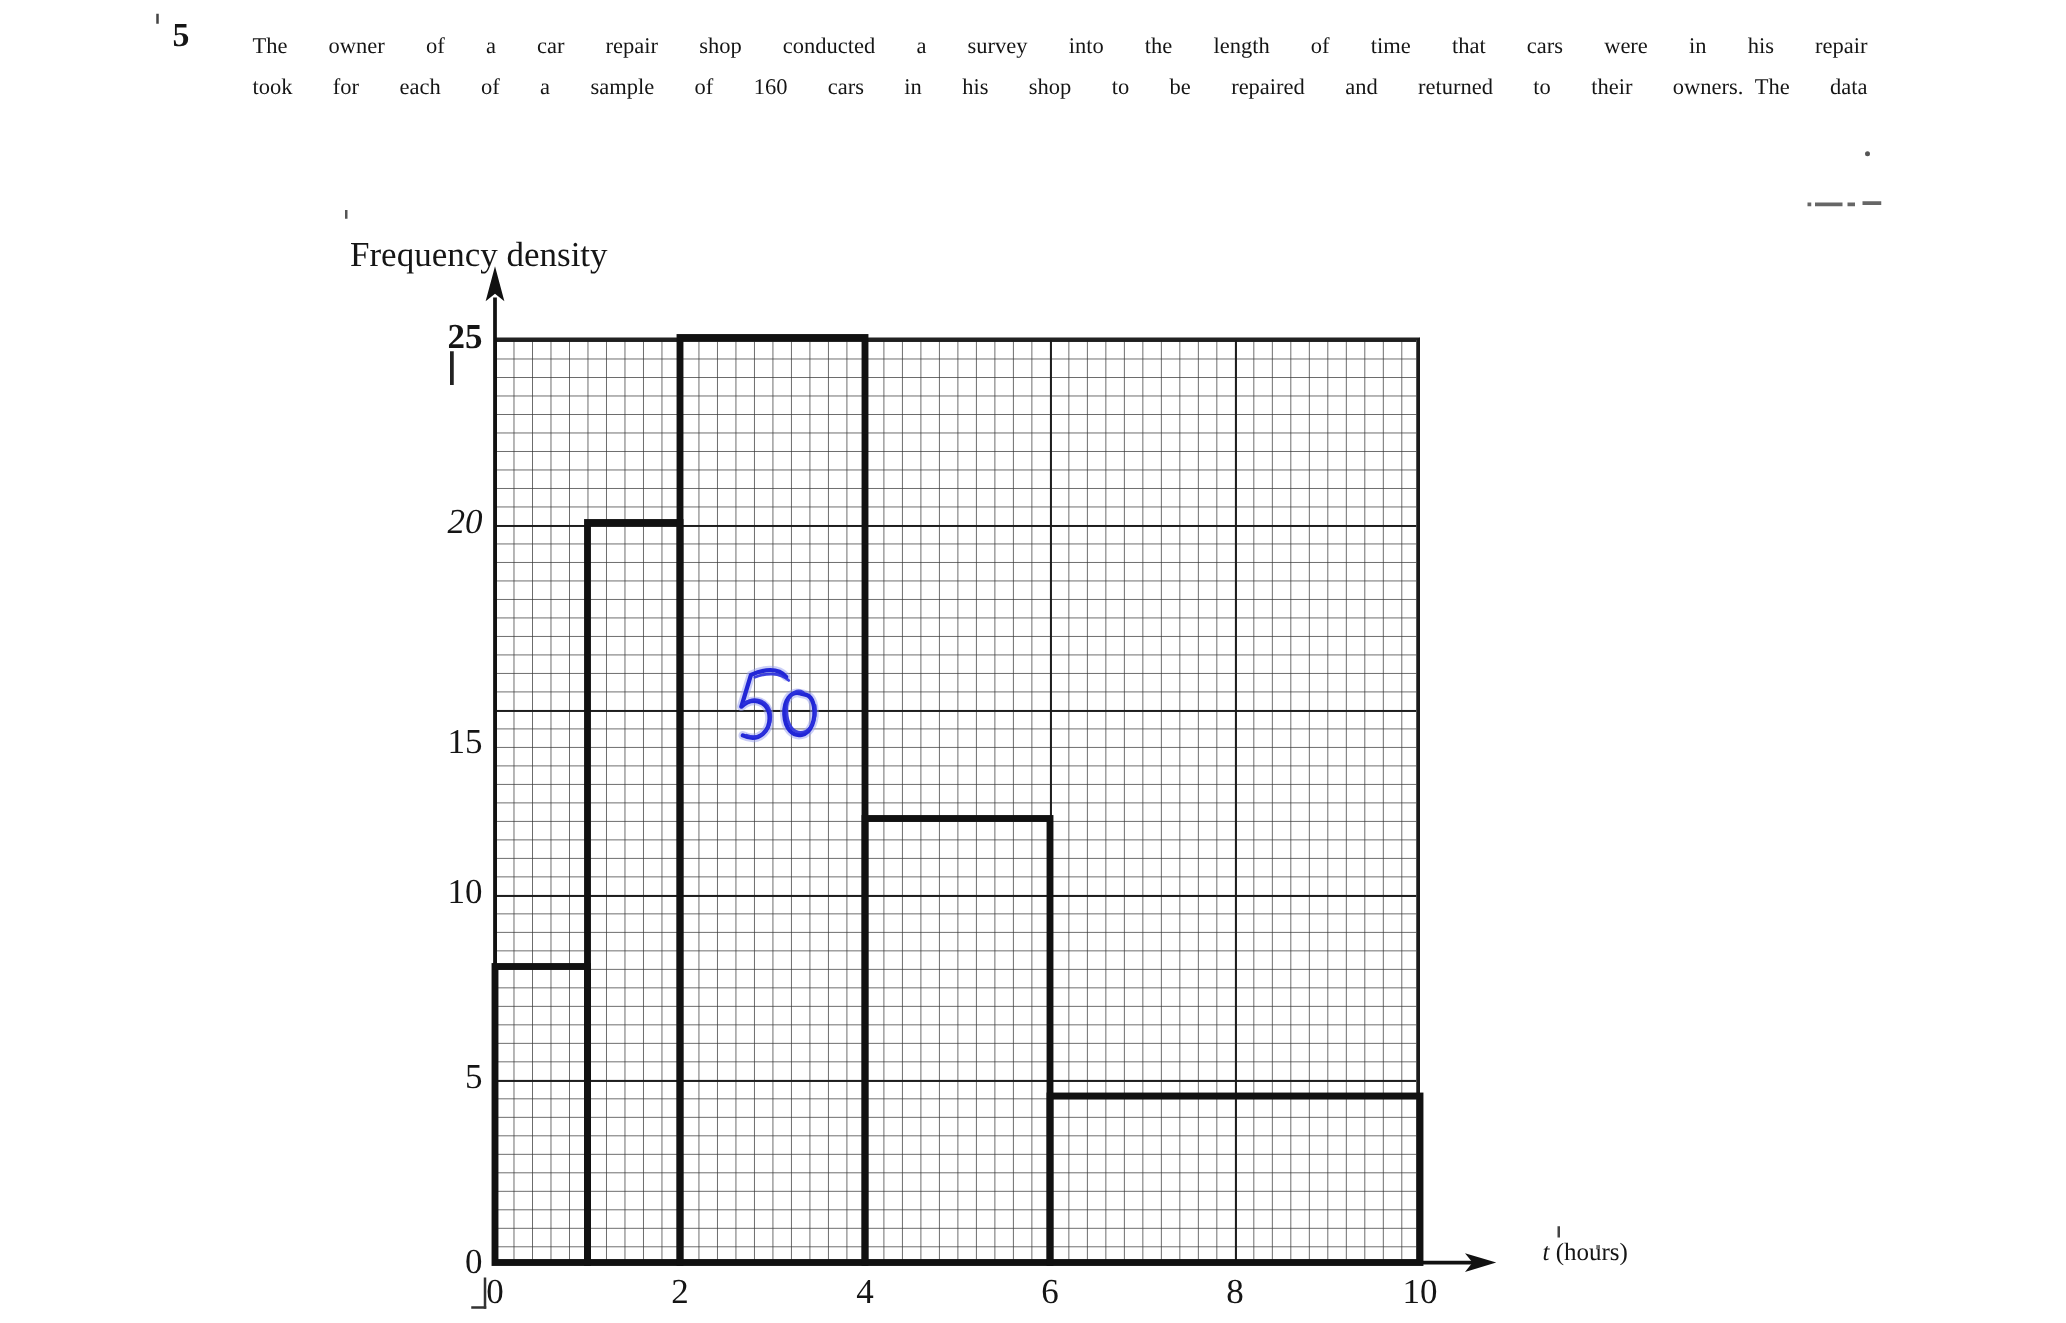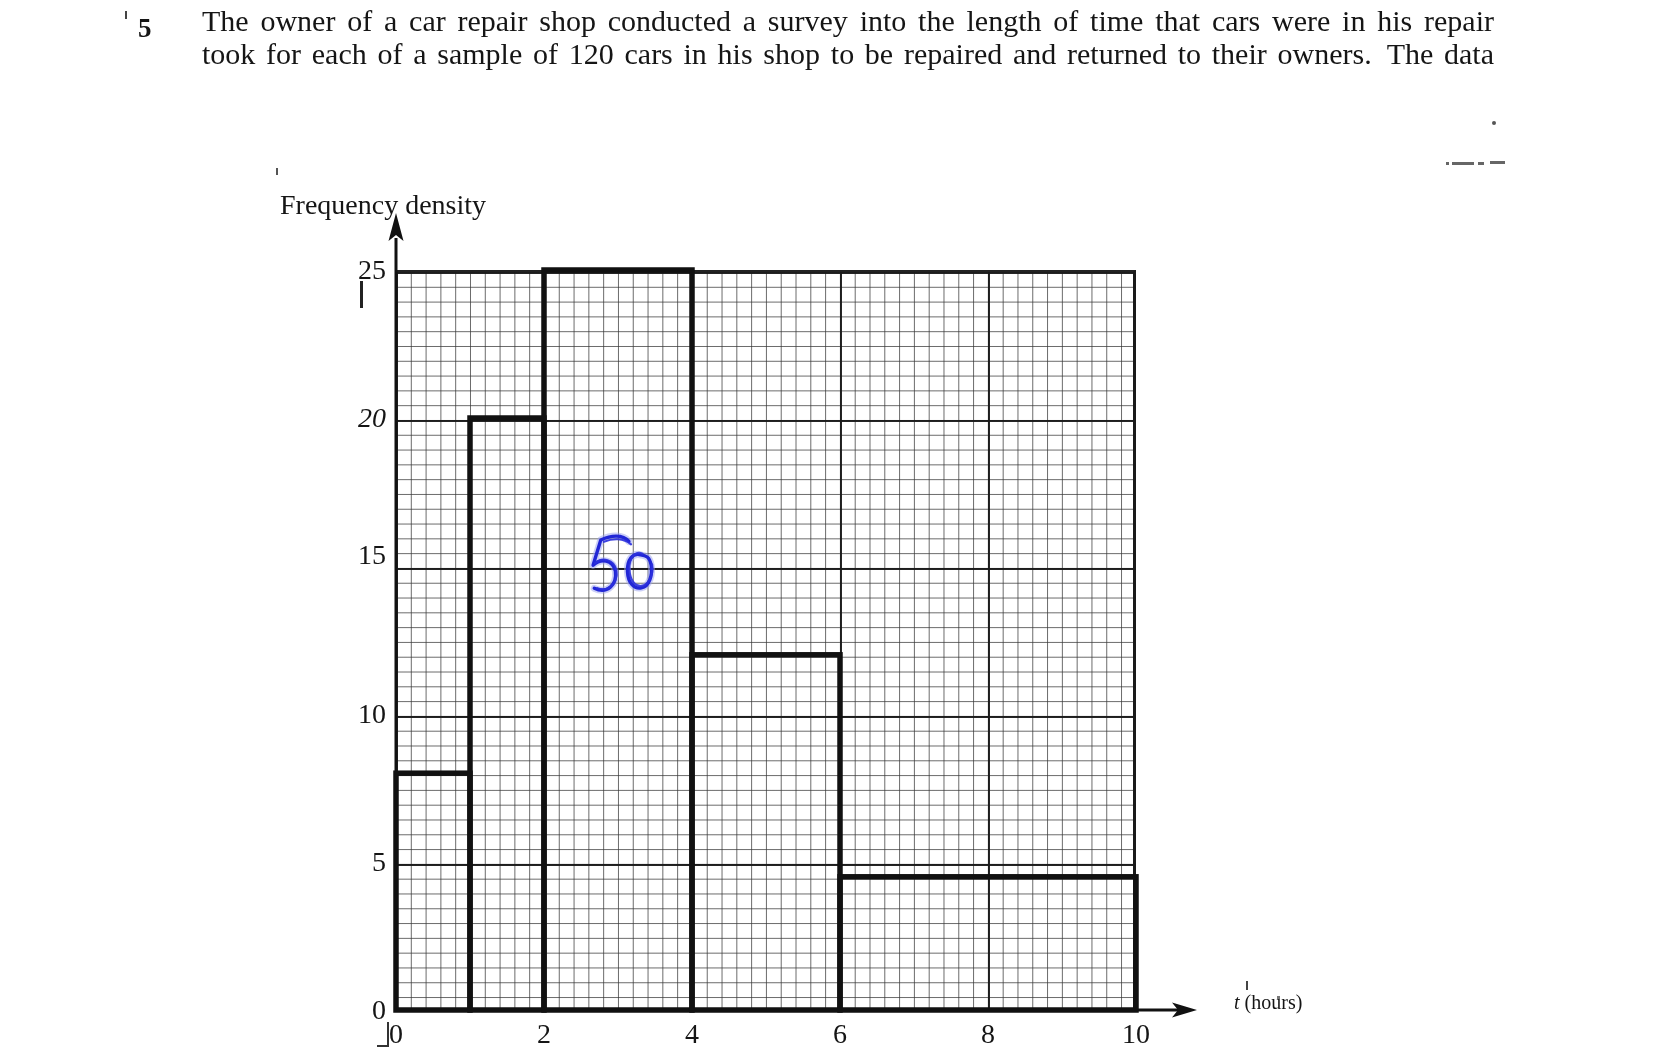--- a/index.html
+++ b/index.html
@@ -2,21 +2,21 @@
 <html><head>
 <meta charset="utf-8">
 <style>
   html,body{margin:0;padding:0;background:#fff;}
   .page{
     position:relative;width:1653px;height:1058px;background:#ffffff;
     font-family:"Liberation Serif","DejaVu Serif",serif;color:#151515;overflow:hidden;
   }
   
   .qnum{position:absolute;left:138px;top:13px;font-size:27px;font-weight:bold;}
-  .qtext{position:absolute;left:202px;top:4px;width:1292px;font-size:30px;line-height:33.2px;}
+  .qtext{position:absolute;left:202px;top:20px;width:1292px;font-size:18px;line-height:33.2px;}
   .qline{text-align:justify;text-align-last:justify;white-space:normal;}
   .qline.last{text-align-last:left;}
   .ivar{font-style:italic;}
   
   .fd-label{position:absolute;left:280px;top:174px;font-size:28px;margin-top:15px;}
   .grid{
     position:absolute;left:396px;top:270px;width:740px;height:740px;box-sizing:border-box;
     border-top:2px solid #222;border-right:3px solid #1a1a1a;
     background-image:
       linear-gradient(to right, rgba(25,25,25,0.95) 0 2px, transparent 2px),
@@ -40,21 +40,21 @@
   .mark{position:absolute;background:#555;}
 </style>
 </head>
 <body>
 
 <div class="page" id="page">
 
   <div class="qnum">5</div>
   <div class="qtext">
     <div class="qline">The owner of a car repair shop conducted a survey into the length of time that cars were in his repair</div>
-    <div class="qline">took for each of a sample of 120 cars in his shop to be repaired and returned to their owners. The data</div>
+    <div class="qline">took for each of a sample of 160 cars in his shop to be repaired and returned to their owners. The data</div>
   </div>
 
   <div class="fd-label">Frequency density</div>
 
   <div class="grid"></div>
 
   <svg class="chart-svg" id="chart-svg" viewBox="0 0 1653 1058" xmlns="http://www.w3.org/2000/svg">
     <line class="axisline" x1="396" y1="238" x2="396" y2="1010"></line>
     <line class="axisline" x1="394.5" y1="1010" x2="1180" y2="1010"></line>
     <polygon class="arrow" points="396,213 388.5,241 396,235 403.5,241"></polygon>
@@ -86,22 +86,22 @@
   <div class="mark" style="left:1478px;top:162px;width:6px;height:3px;background:#666;"></div>
   <div class="mark" style="left:1490px;top:161px;width:15px;height:3px;background:#666;"></div>
   <div class="mark" style="left:276px;top:168px;width:2px;height:7px;"></div>
   <div class="mark" style="left:360px;top:281px;width:3px;height:27px;background:#222;"></div>
   <div style="position:absolute;left:377px;top:1022px;width:10px;height:23px;border-right:2px solid #333;border-bottom:2px solid #333;"></div>
   <div class="mark" style="left:1246px;top:981px;width:2px;height:9px;background:#444;"></div>
   <div class="mark" style="left:1277px;top:996px;width:3px;height:3px;background:#777;"></div>
 <div class="ytick" style="top: 993px;">0</div>
     <div class="ytick" style="top: 845px;">5</div>
     <div class="ytick" style="top: 697px;">10</div>
-    <div class="ytick" style="top: 538px;">15</div>
+    <div class="ytick" style="top: 577px;">15</div>
     <div class="ytick" style="top: 401px; font-style: italic;">20</div>
-    <div class="ytick" style="top: 253px;">25</div>
+    <div class="ytick" style="top: 253px; font-weight: bold;">25</div>
     <div class="xtick" style="left: 366px;">0</div>
     <div class="xtick" style="left: 514px;">2</div>
     <div class="xtick" style="left: 662px;">4</div>
     <div class="xtick" style="left: 810px;">6</div>
     <div class="xtick" style="left: 958px;">8</div>
     <div class="xtick" style="left: 1106px;">10</div>
   </div>
 
 </body></html>

